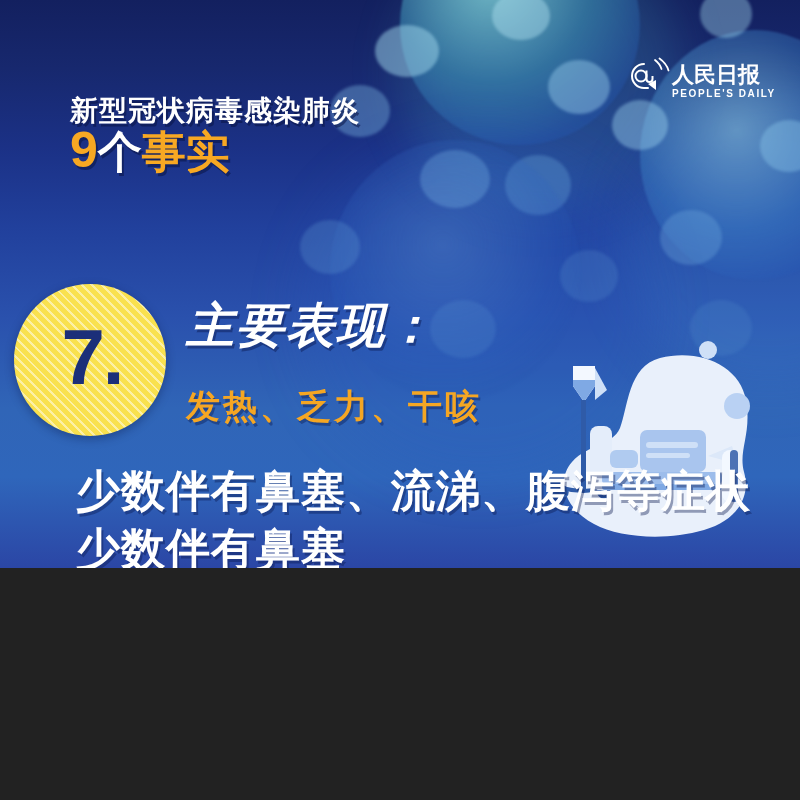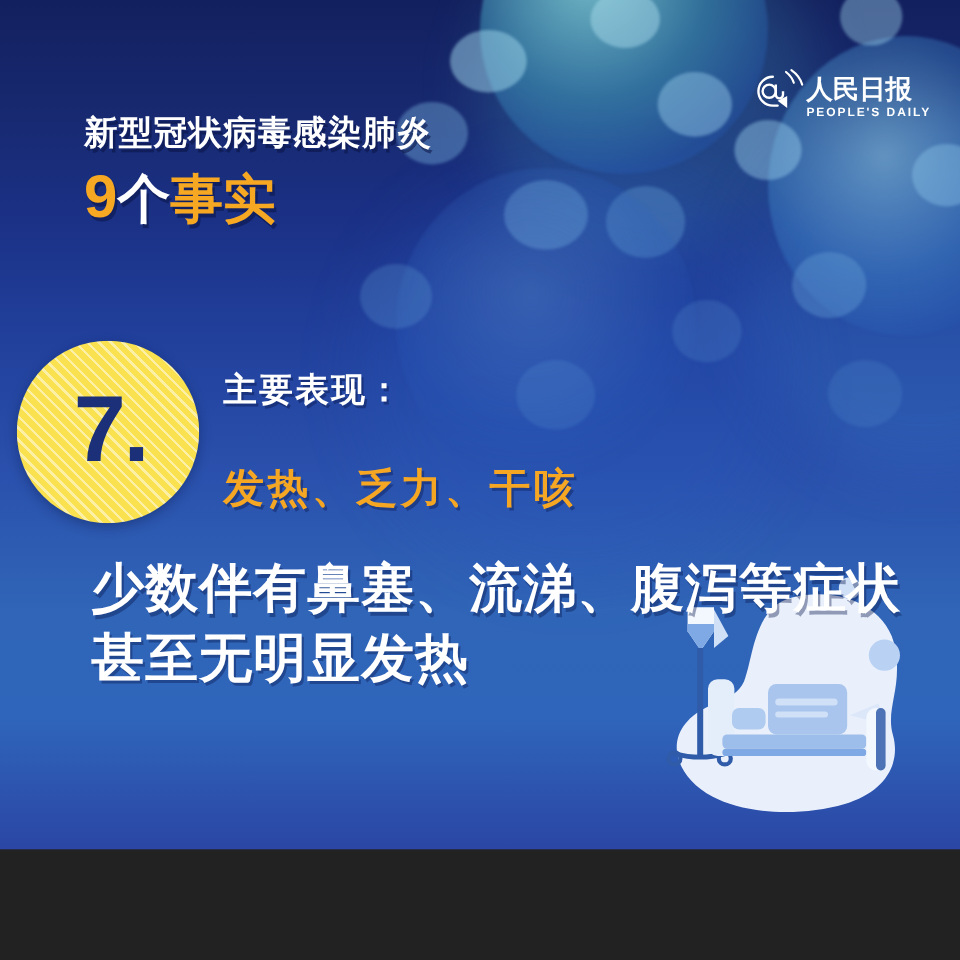--- a/index.html
+++ b/index.html
@@ -3,21 +3,21 @@
 <meta charset="utf-8">
 <style>
   html, body {
     margin: 0;
     padding: 0;
     background: #222;
   }
   #poster {
     position: relative;
     width: 800px;
-    height: 708px;
+    height: 568px;
     overflow: hidden;
     font-family: "Liberation Sans", "DejaVu Sans", sans-serif;
     background: linear-gradient(to bottom,
         #13205f 0%,
         #17286e 12%,
         #1b3186 26%,
         #21409c 40%,
         #2a51ad 56%,
         #3065b7 72%,
         #2f66bb 84%,
@@ -67,21 +67,21 @@
   .hl1 {
     font-size: 28px;
     font-weight: bold;
     letter-spacing: 1px;
     color: #ffffff;
     line-height: 1.05;
     text-shadow: 2px 3px 0 rgba(10,20,70,.55);
     white-space: nowrap;
   }
   .hl2 {
-    margin-top: 14px;
+    margin-top: 0;
     font-size: 44px;
     font-weight: bold;
     line-height: 1;
     white-space: nowrap;
     text-shadow: 2px 3px 0 rgba(10,20,70,.55);
   }
   .hl-num { color: #f7a823; font-size: 50px; }
   .hl-ge  { color: #ffffff; }
   .hl-fact{ color: #f7a823; }
 
@@ -112,28 +112,29 @@
     color: #1c2f79;
     line-height: 1;
     letter-spacing: -2px;
     transform: translate(2px,-3px);
   }
 
   
   #lead {
     position: absolute;
     left: 186px;
-    top: 306px;
-    font-size: 28px;
+    top: 294px;
+    font-size: 48px;
     font-weight: bold;
     color: #ffffff;
     letter-spacing: 2px;
     text-shadow: 2px 3px 0 rgba(10,25,80,.45);
     z-index: 10;
     white-space: nowrap;
+    font-style: italic;
   }
   #symptoms {
     position: absolute;
     left: 186px;
     top: 384px;
     font-size: 34px;
     font-weight: bold;
     color: #f5a623;
     letter-spacing: 3px;
     text-shadow: 2px 3px 0 rgba(10,25,80,.40);
@@ -231,21 +232,21 @@
   <div id="badge">
     <span id="badgeNum">7.</span>
   </div>
 
   <div id="lead">主要表现：</div>
 
   <div id="symptoms">发热、乏力、干咳</div>
 
   <div id="details">
     <div class="dline">少数伴有鼻塞、流涕、腹泻等症状</div>
-    <div class="dline">甚至无明显发热</div>
+    <div class="dline">少数伴有鼻塞</div>
   </div>
 
   <svg id="illus" viewBox="0 0 260 220">
 
     <path fill="#e9f0fb" d="M128 20 C168 10 208 28 214 62 C220 96 206 112 212 134
              C219 158 206 182 172 192 C134 203 88 200 62 186
              C32 170 24 142 40 124 C56 106 80 108 88 90
              C96 70 96 28 128 20 Z"></path>
 
     <circle cx="176" cy="12" r="9" fill="#cfe0f7"></circle>

